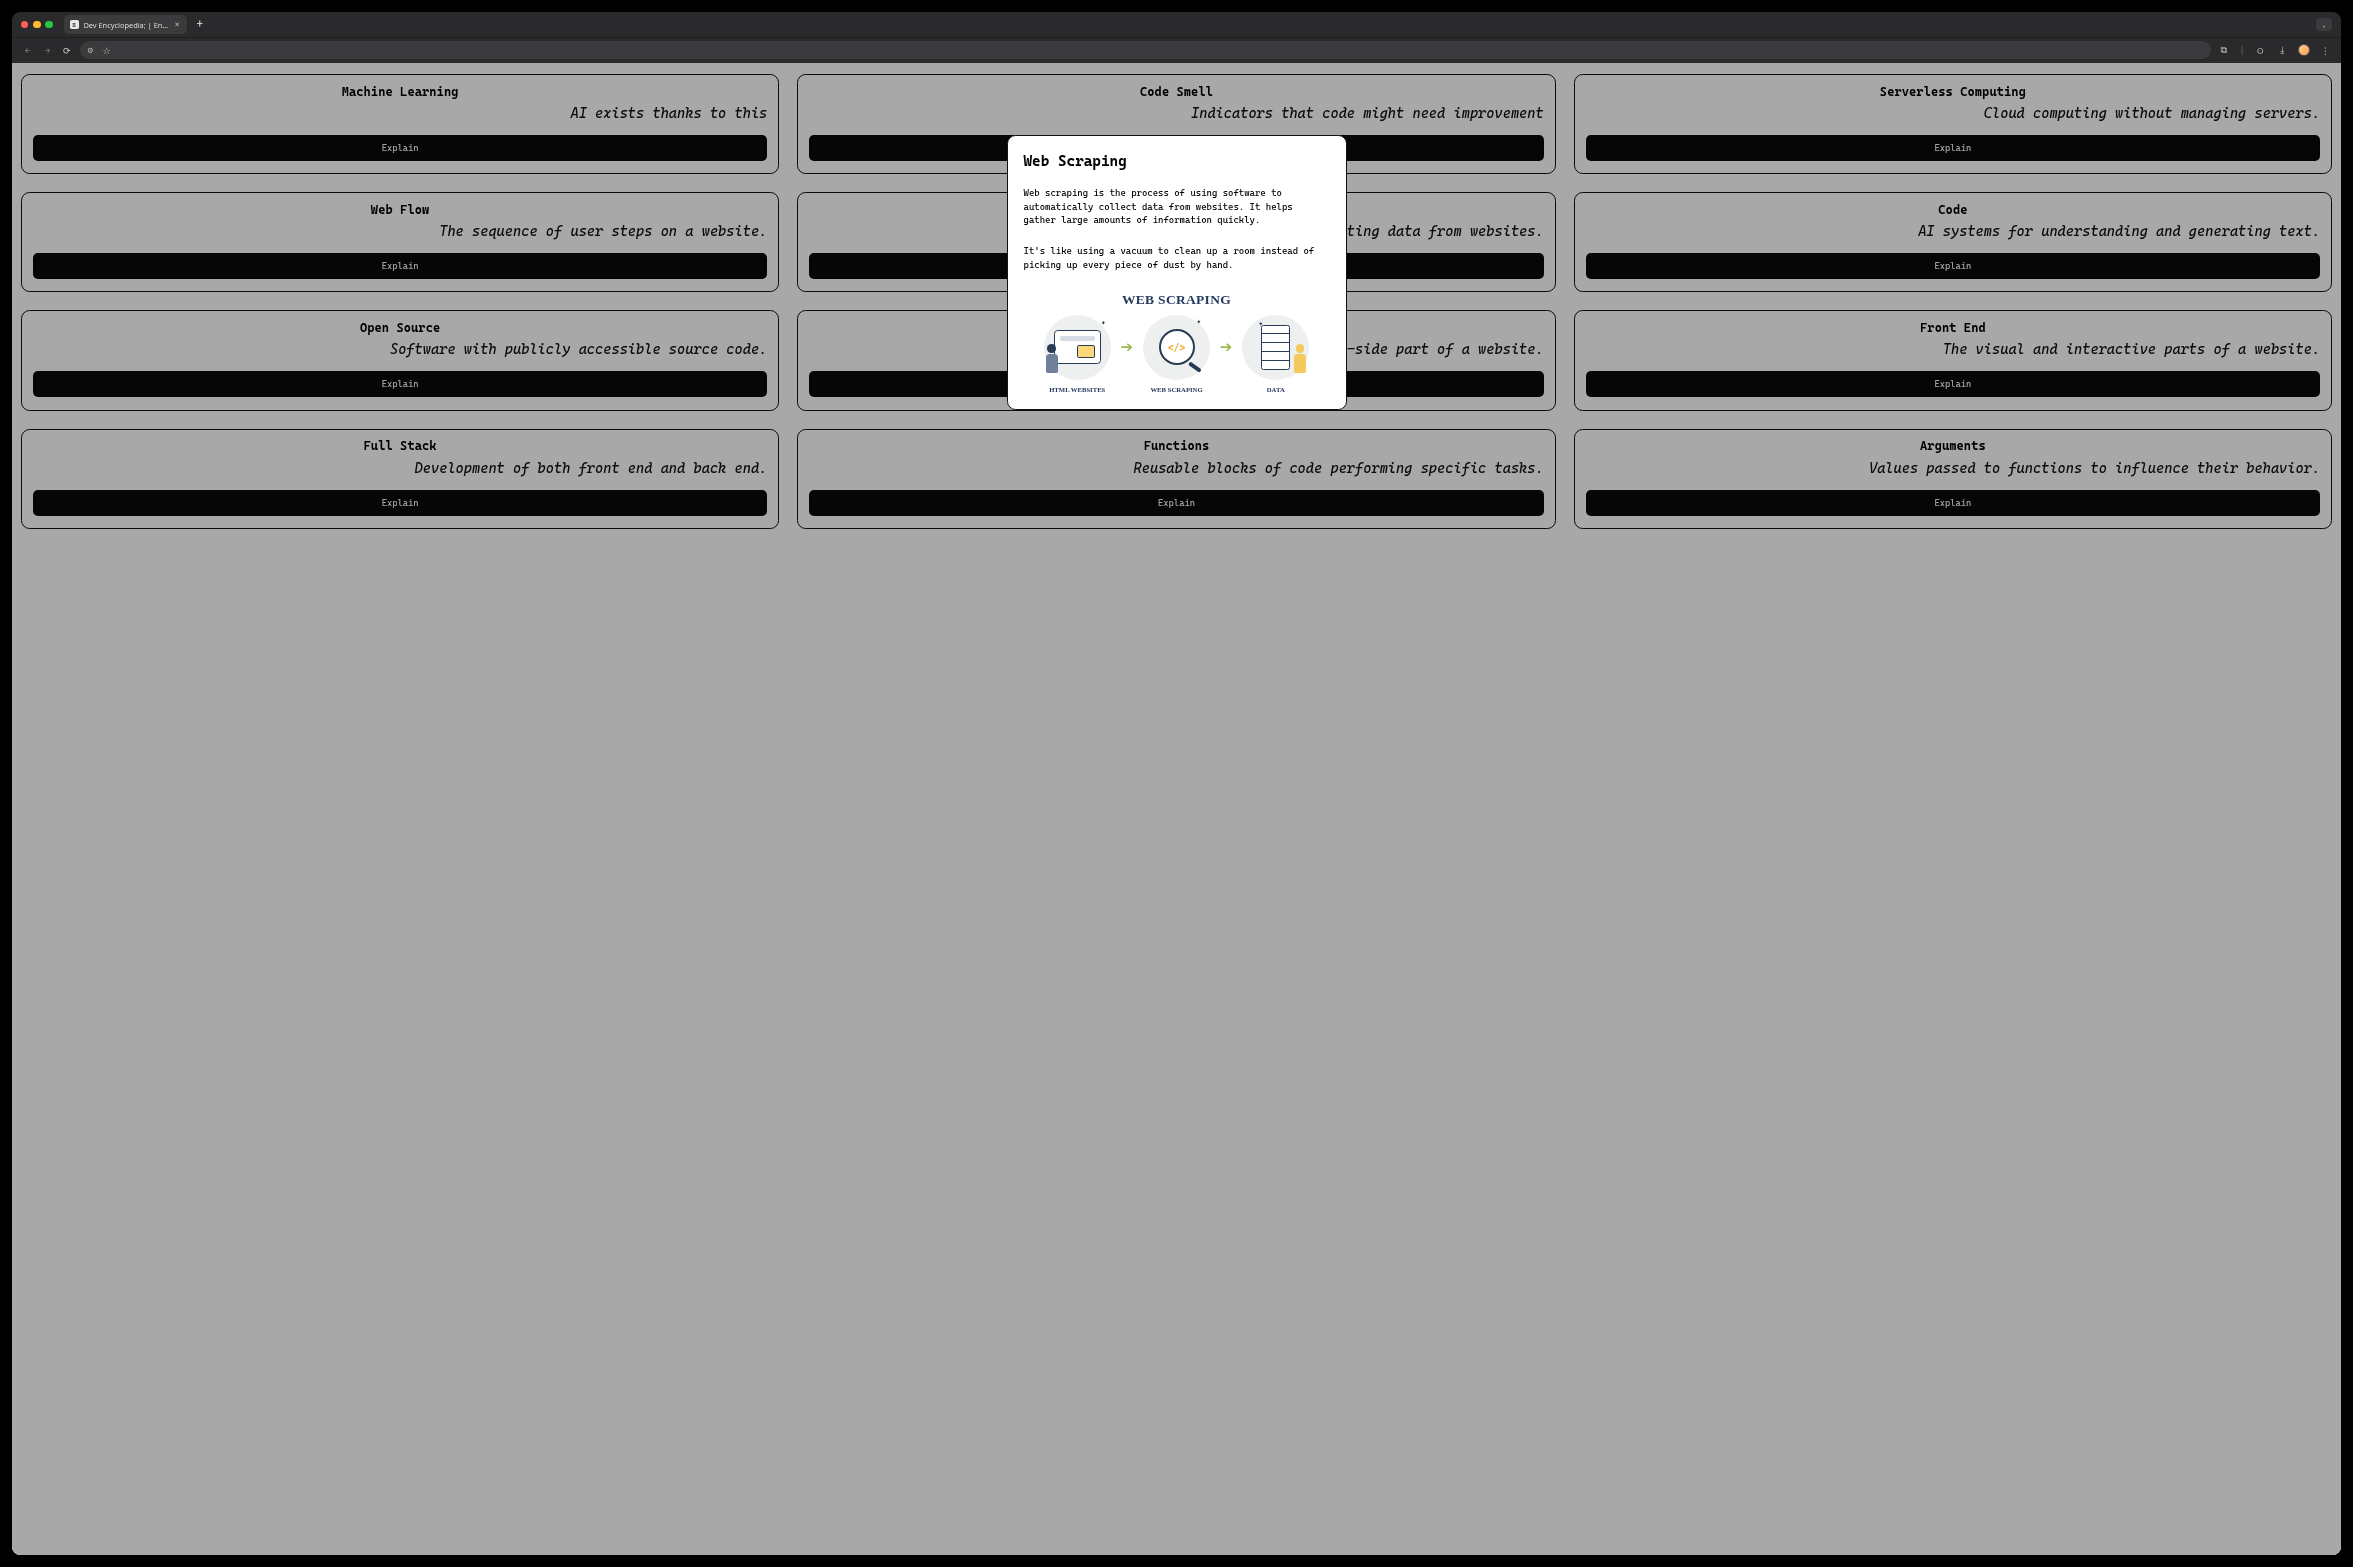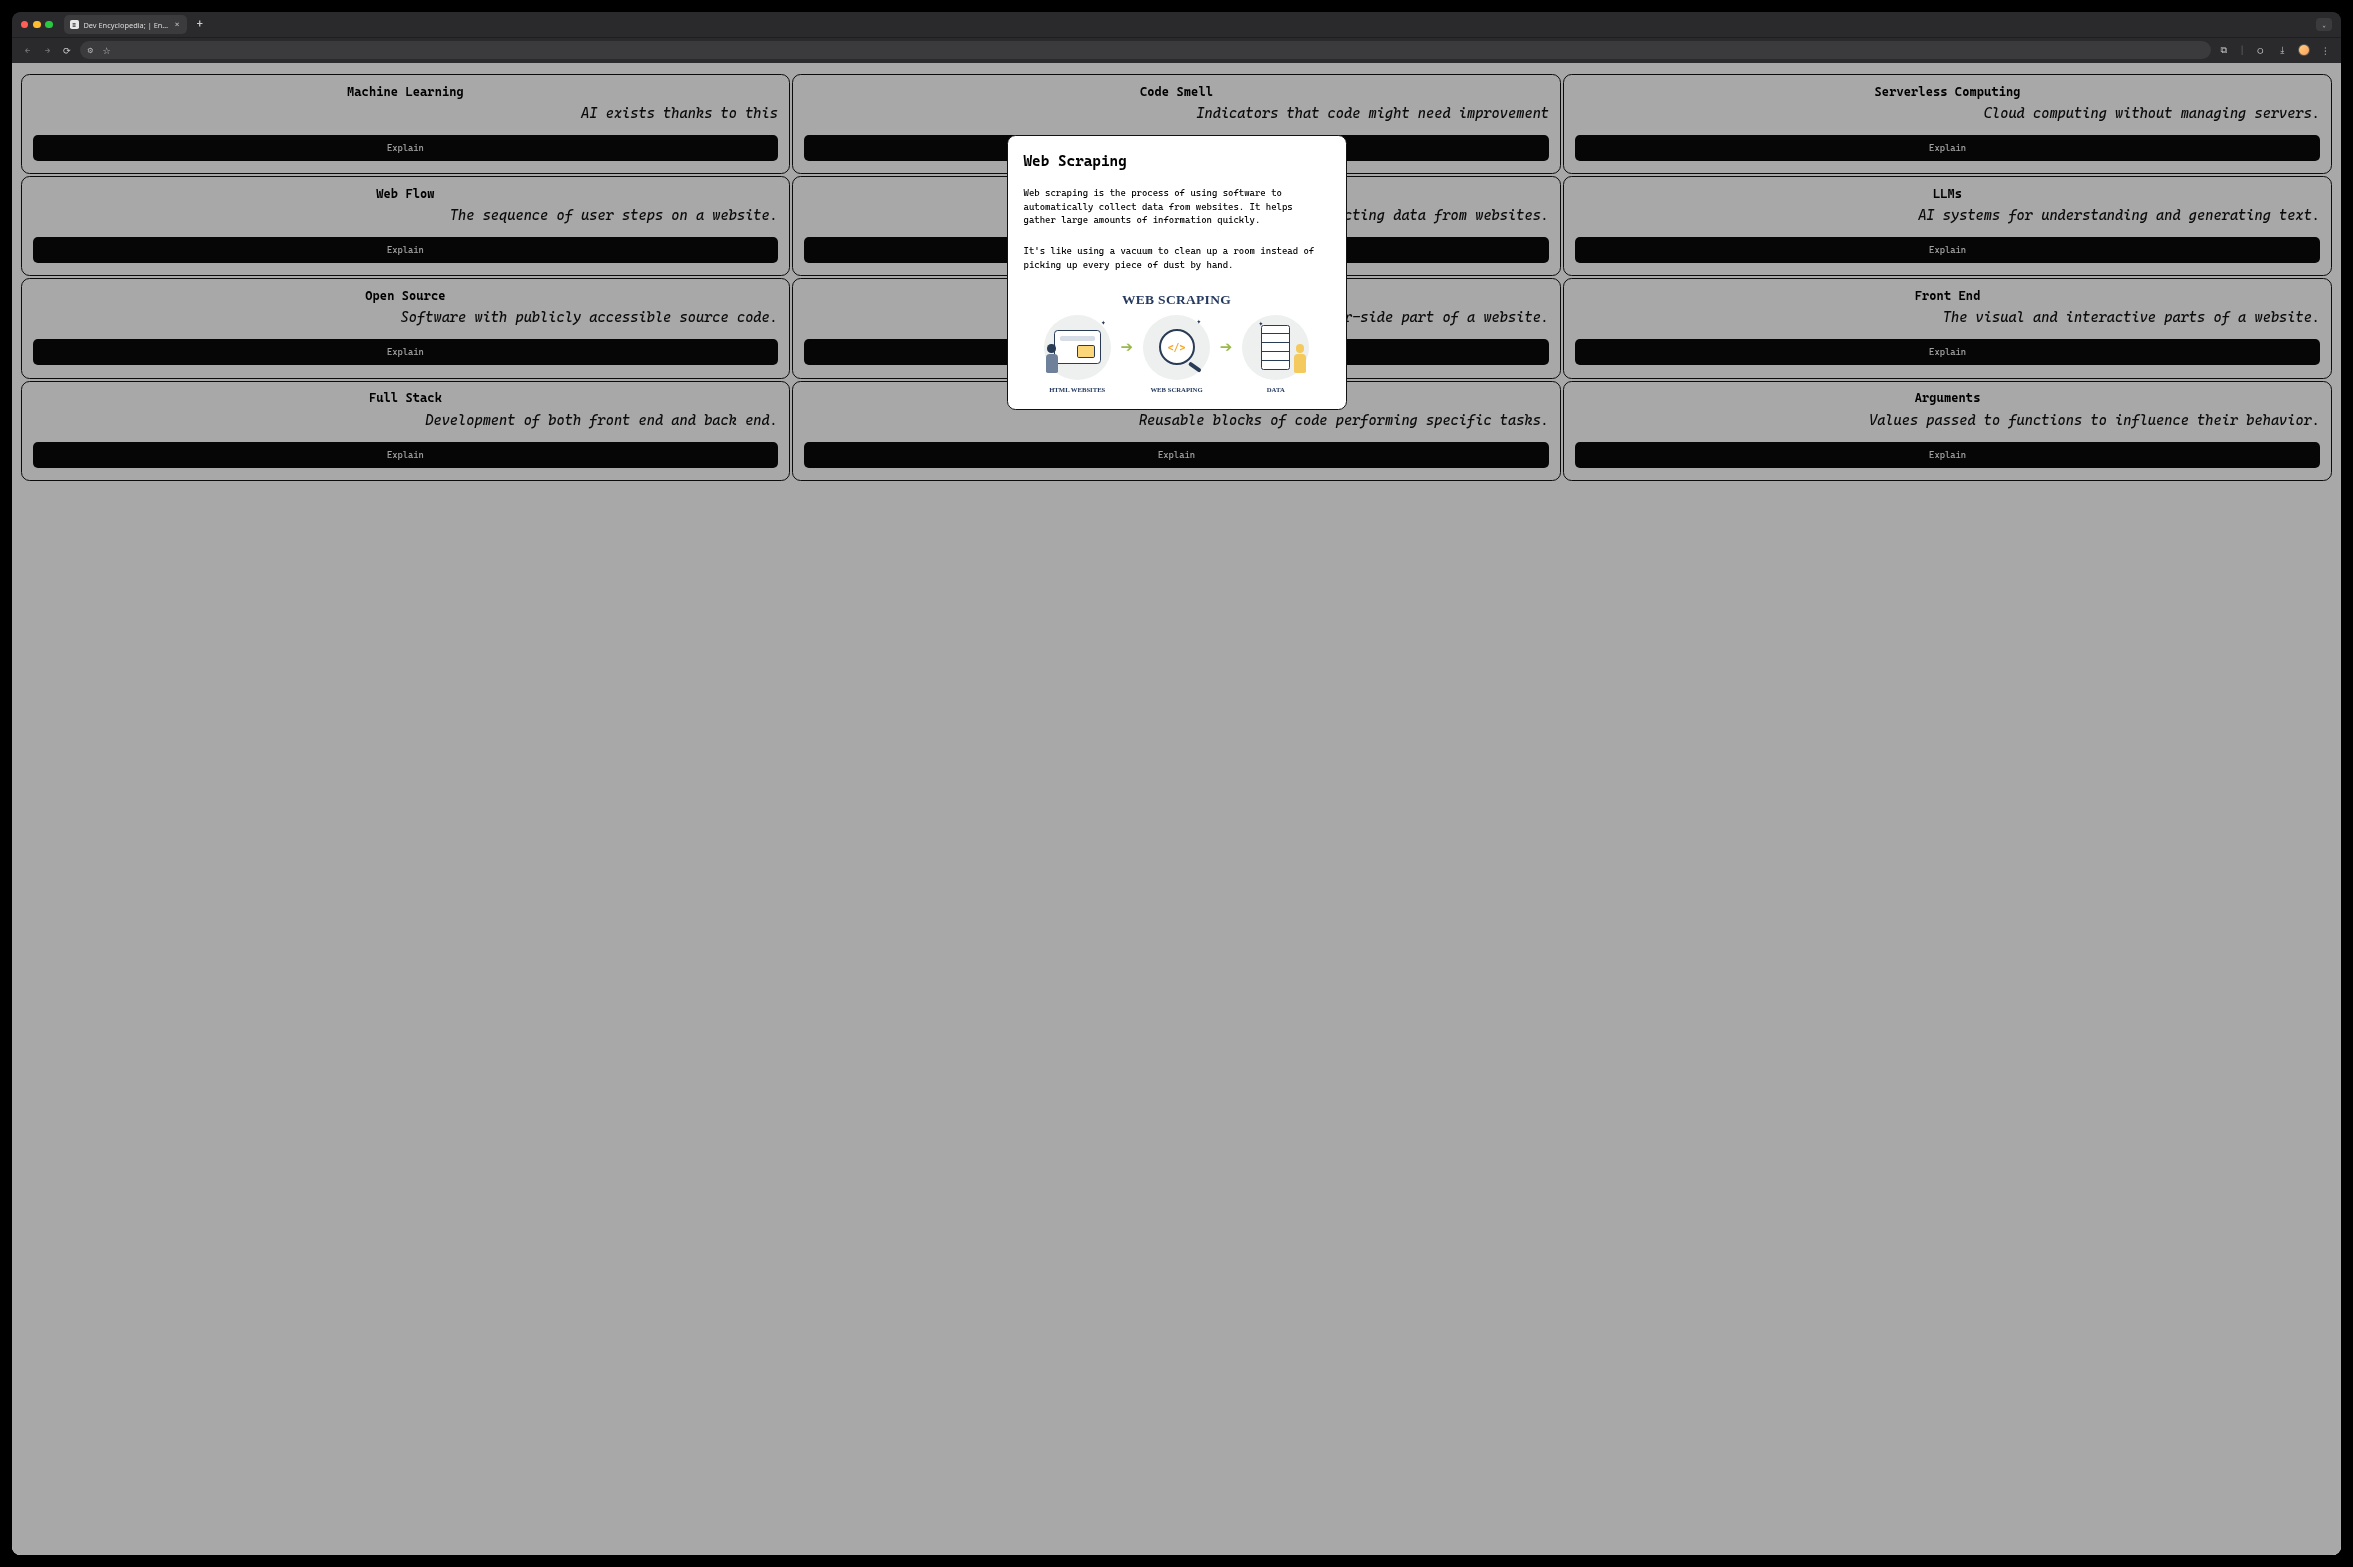--- a/index.html
+++ b/index.html
@@ -82,21 +82,21 @@
     background: #fff;
   }
   .page {
     position: absolute; inset: 0;
     background: #fff;
     padding: 11px 8.6px;
   }
   .grid {
     display: grid;
     grid-template-columns: repeat(3, 1fr);
-    gap: 2px;
+    gap: 18px;
   }
   .card {
     border: 1.2px solid #111;
     border-radius: 8.6px;
     padding: 9.8px 11px 12.3px;
     display: flex; flex-direction: column; align-items: stretch;
     gap: 6.1px;
     background: #fff;
   }
   .card h3 {
@@ -251,21 +251,21 @@
             <h3>Web Flow</h3>
             <p>The sequence of user steps on a website.</p>
             <button class="btn">Explain</button>
           </div>
           <div class="card">
             <h3>Web Scraping</h3>
             <p>Automatically collecting data from websites.</p>
             <button class="btn">Explain</button>
           </div>
           <div class="card">
-            <h3>LLMs</h3>
+            <h3>Code</h3>
             <p>AI systems for understanding and generating text.</p>
             <button class="btn">Explain</button>
           </div>
           <div class="card">
             <h3>Open Source</h3>
             <p>Software with publicly accessible source code.</p>
             <button class="btn">Explain</button>
           </div>
           <div class="card">
             <h3>Back End</h3>

